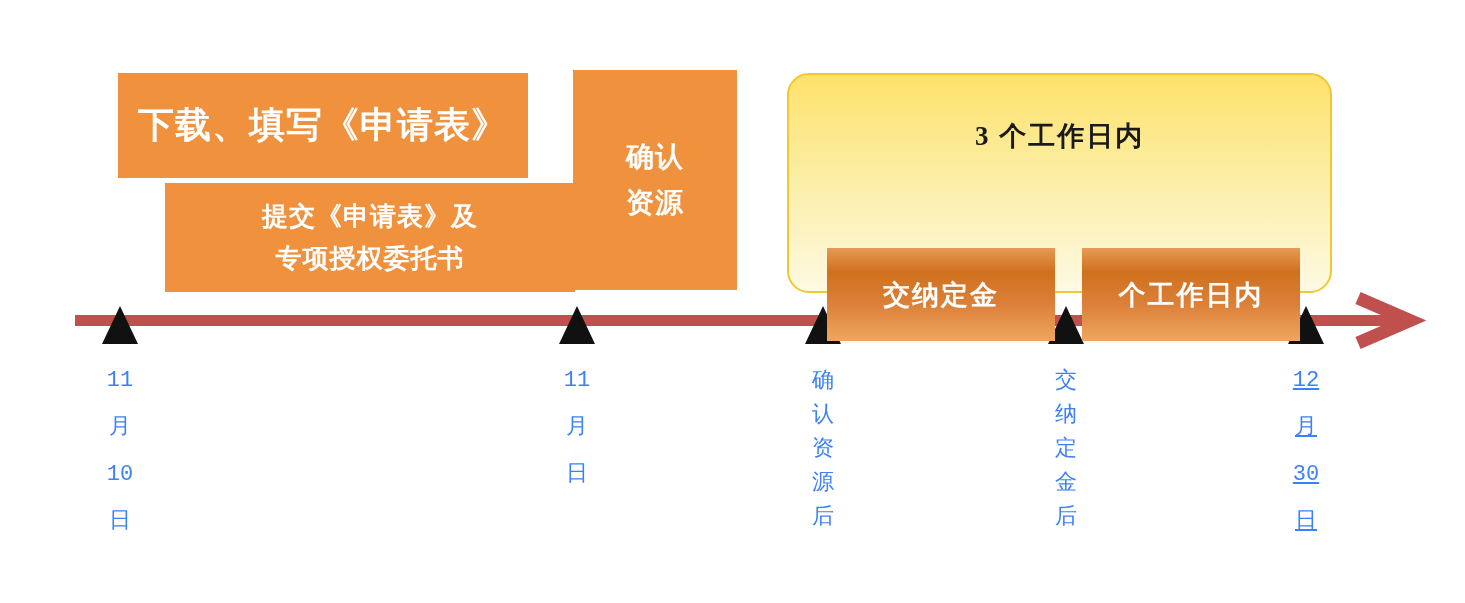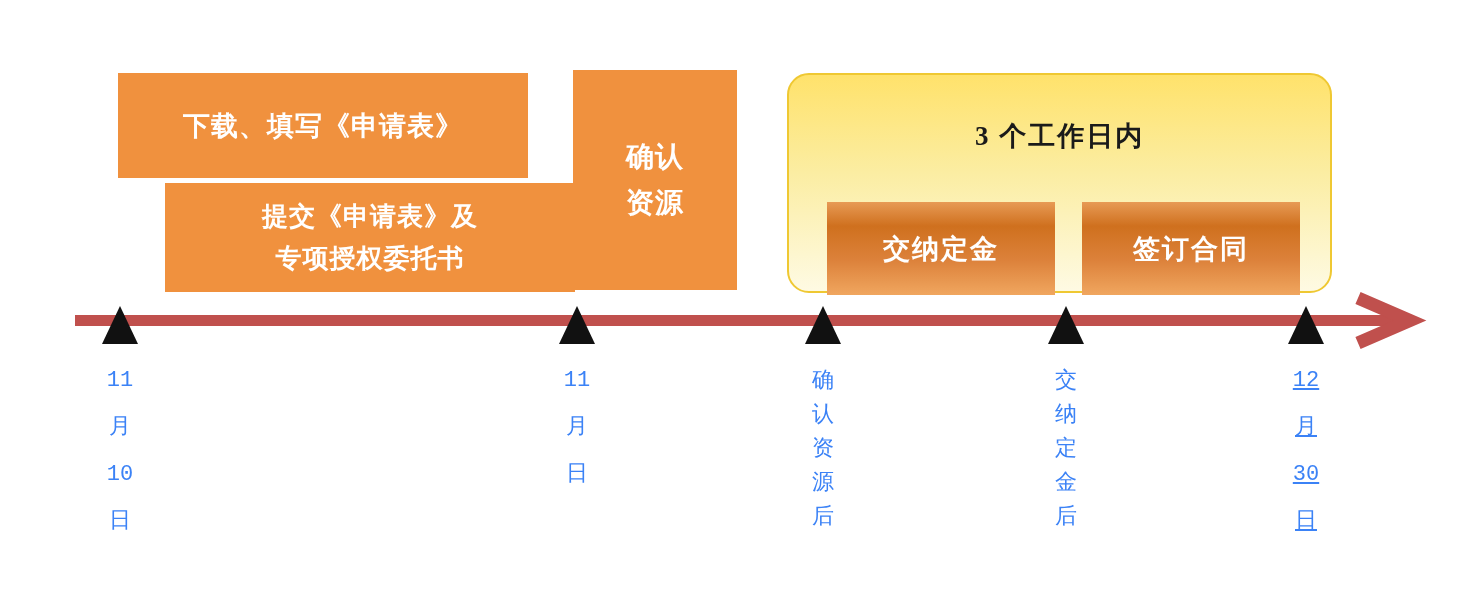--- a/index.html
+++ b/index.html
@@ -18,21 +18,21 @@
     background: #F0913E;
     color: #ffffff;
     font-weight: bold;
     display: flex;
     flex-direction: column;
     align-items: center;
     justify-content: center;
     text-align: center;
     letter-spacing: 1px;
   }
-  .box1 { left: 118px; top: 73px;  width: 410px; height: 105px; font-size: 27px; }
+  .box1 { left: 118px; top: 73px;  width: 410px; height: 105px; font-size: 36px; }
   .box2 { left: 118px; top: 183px; width: 410px; height: 109px; font-size: 26px; margin-left: 47px; }
   .box2 .bline { line-height: 42px; }
   .box3 { left: 573px; top: 70px;  width: 164px; height: 220px; font-size: 28px; box-sizing: border-box; }
   .box3 .bline { line-height: 46px; }
 
   
   .callout {
     position: absolute;
     left: 787px; top: 73px;
     width: 545px; height: 220px;
@@ -56,20 +56,21 @@
     position: absolute;
     color: #ffffff;
     font-weight: bold;
     font-size: 27px;
     letter-spacing: 2px;
     display: flex;
     align-items: center;
     justify-content: center;
     background: linear-gradient(180deg, #E79A55 0%, #CF701E 26%, #DC813A 62%, #F0A65F 100%);
     z-index: 3;
+    margin-top: 46px;
   }
   .ibox.deposit  { left: 827px;  top: 202px; width: 228px; height: 93px; }
   .ibox.contract { left: 1082px; top: 202px; width: 218px; height: 93px; }
 
   
   .arrow-svg { position: absolute; left: 0; top: 290px; z-index: 1; }
 
   
   .marker {
     position: absolute;
@@ -124,21 +125,21 @@
     <div class="bline">资源</div>
   </div>
 
   <div class="callout">
     <div class="callout-title">3 个工作日内</div>
   </div>
   <div class="ibox deposit">
     <span>交纳定金</span>
   </div>
   <div class="ibox contract">
-    <span>签订合同</span>
+    <span>个工作日内</span>
   </div>
 
   <svg class="arrow-svg" width="1465" height="70">
     <line x1="75" y1="30.5" x2="1396" y2="30.5" stroke="#C0504D" stroke-width="11"></line>
     <polyline points="1358,8 1410,30.5 1358,53" fill="none" stroke="#C0504D" stroke-width="13"></polyline>
   </svg>
 
   <div class="marker m1"></div>
   <div class="marker m2"></div>
   <div class="marker m3"></div>

